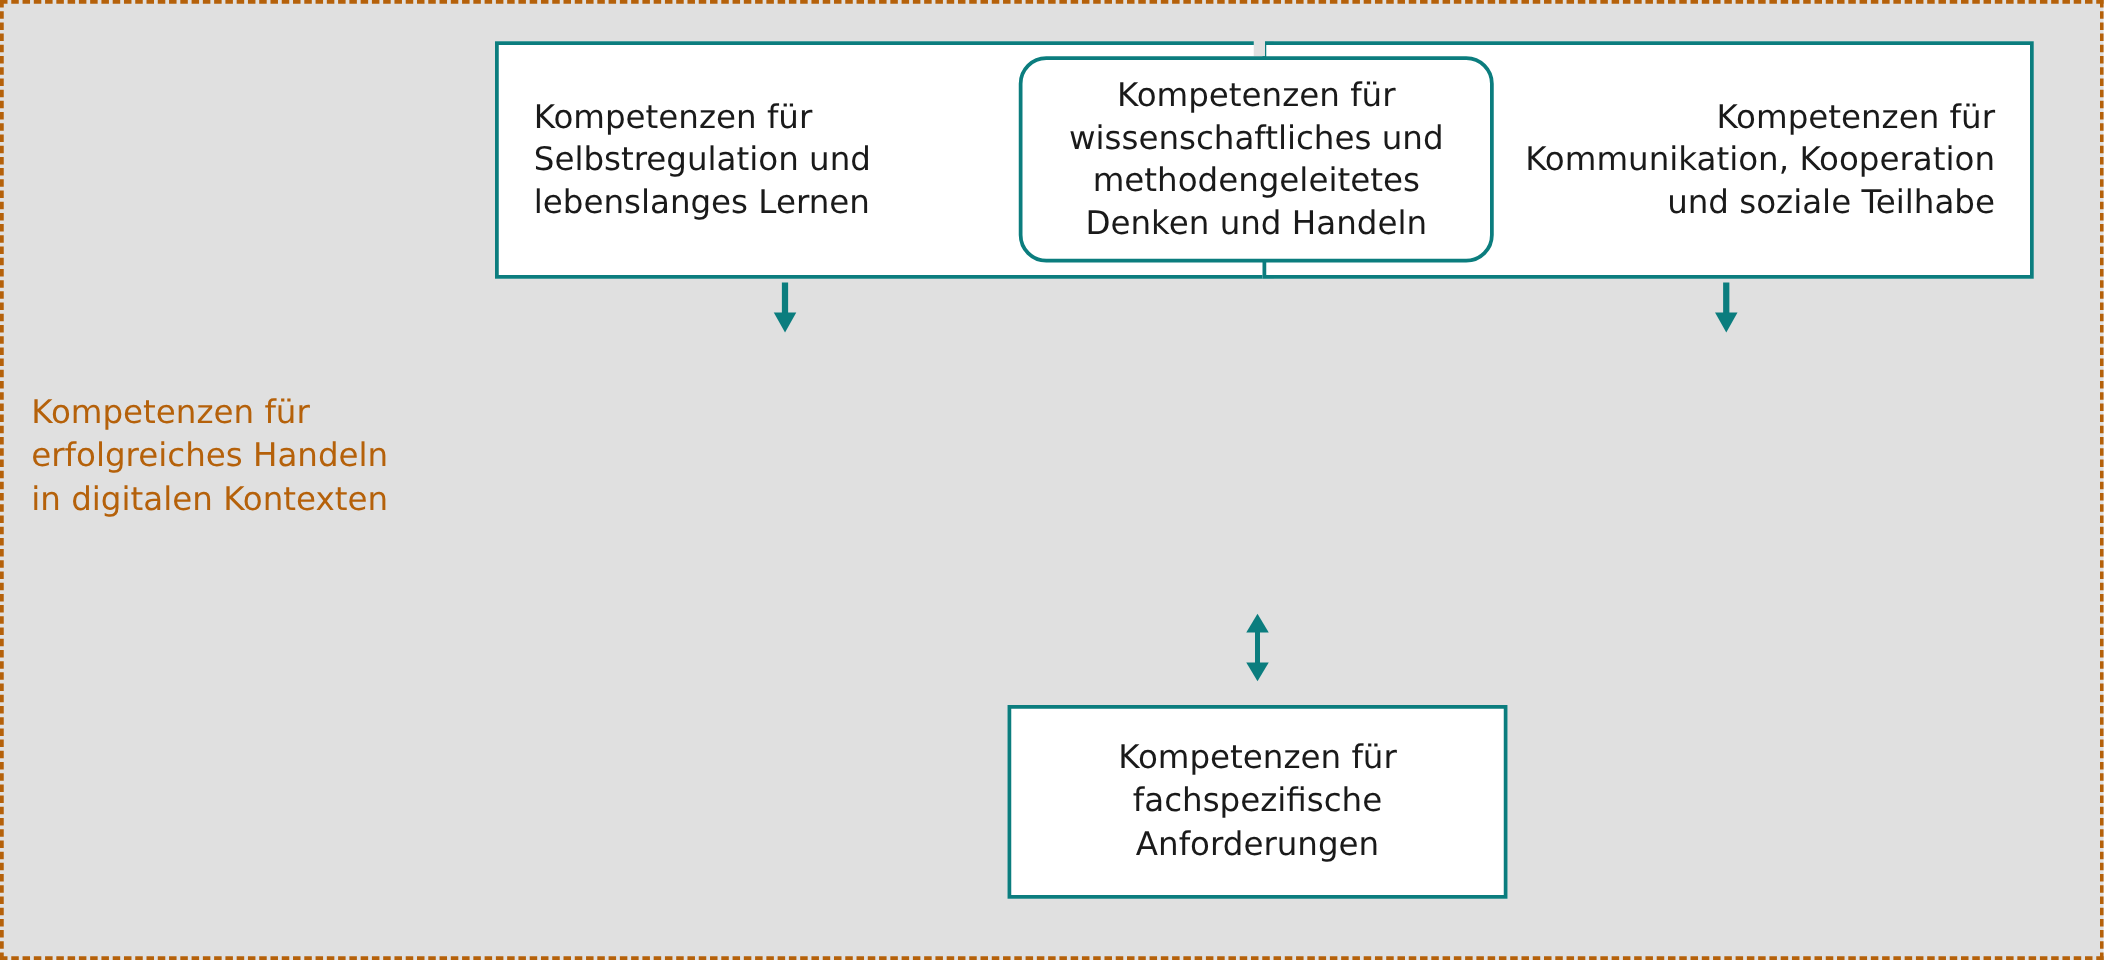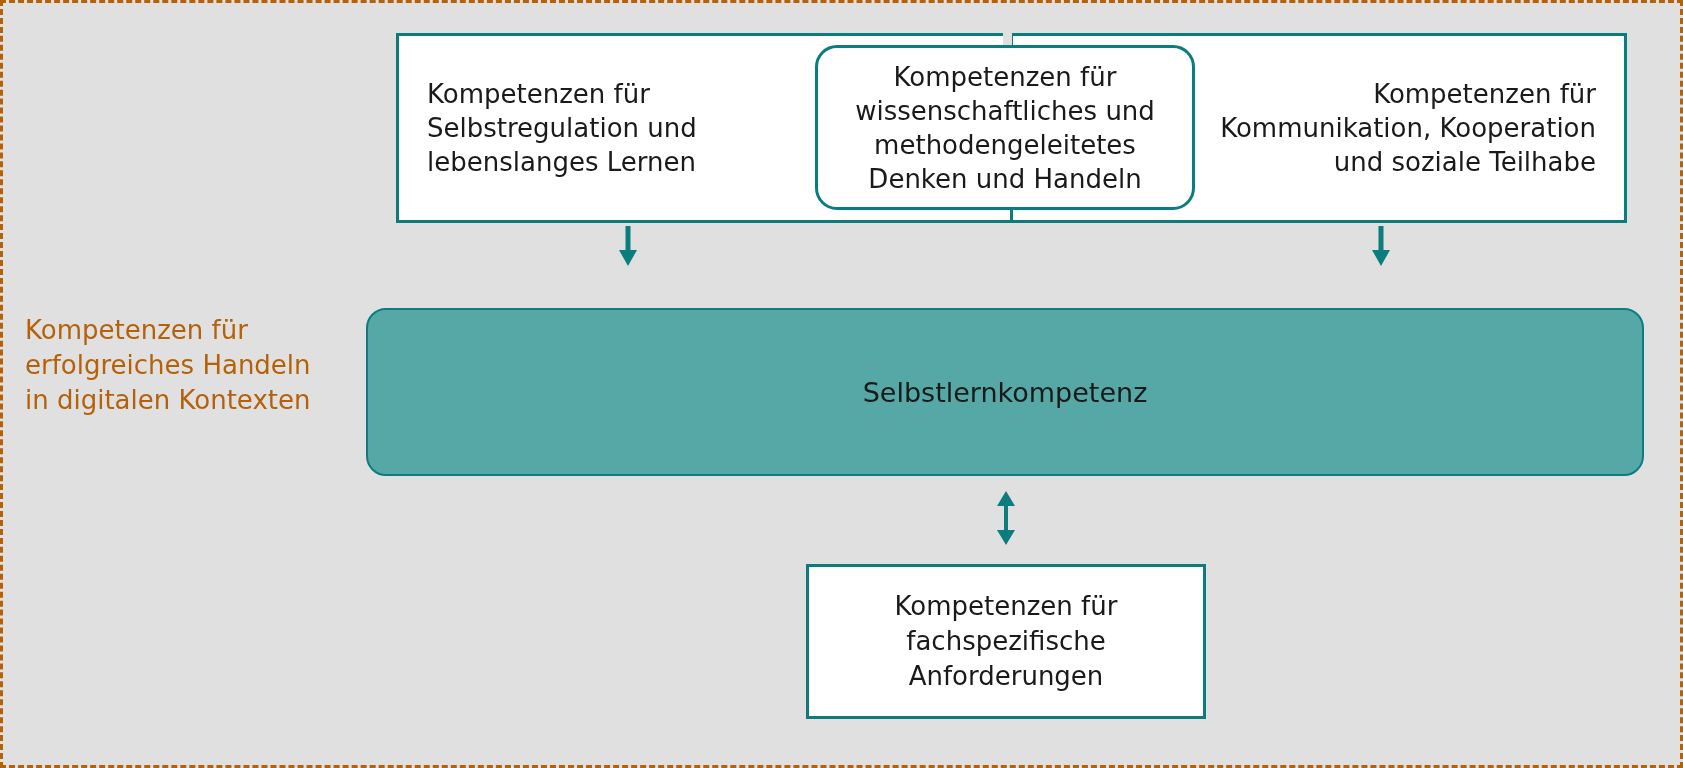--- a/index.html
+++ b/index.html
@@ -141,23 +141,20 @@
   <svg class="arrow" style="left:612px; top:222px;" width="26" height="42" viewBox="0 0 26 42">
     <line x1="13" y1="1" x2="13" y2="26" stroke="#0b7d7e" stroke-width="5"></line>
     <polygon points="4,25 22,25 13,41" fill="#0b7d7e"></polygon>
   </svg>
 
   <svg class="arrow" style="left:1365px; top:222px;" width="26" height="42" viewBox="0 0 26 42">
     <line x1="13" y1="1" x2="13" y2="26" stroke="#0b7d7e" stroke-width="5"></line>
     <polygon points="4,25 22,25 13,41" fill="#0b7d7e"></polygon>
   </svg>
 
-  <div id="band">
-    <span>Selbstlernkompetenz</span>
-  </div>
 
   <svg class="arrow" style="left:990px; top:487px;" width="26" height="56" viewBox="0 0 26 56">
     <polygon points="4,16 22,16 13,1" fill="#0b7d7e"></polygon>
     <line x1="13" y1="14" x2="13" y2="42" stroke="#0b7d7e" stroke-width="4"></line>
     <polygon points="4,40 22,40 13,55" fill="#0b7d7e"></polygon>
   </svg>
 
   <div id="box-bottom">
     <span>Kompetenzen für
 fachspezifische

